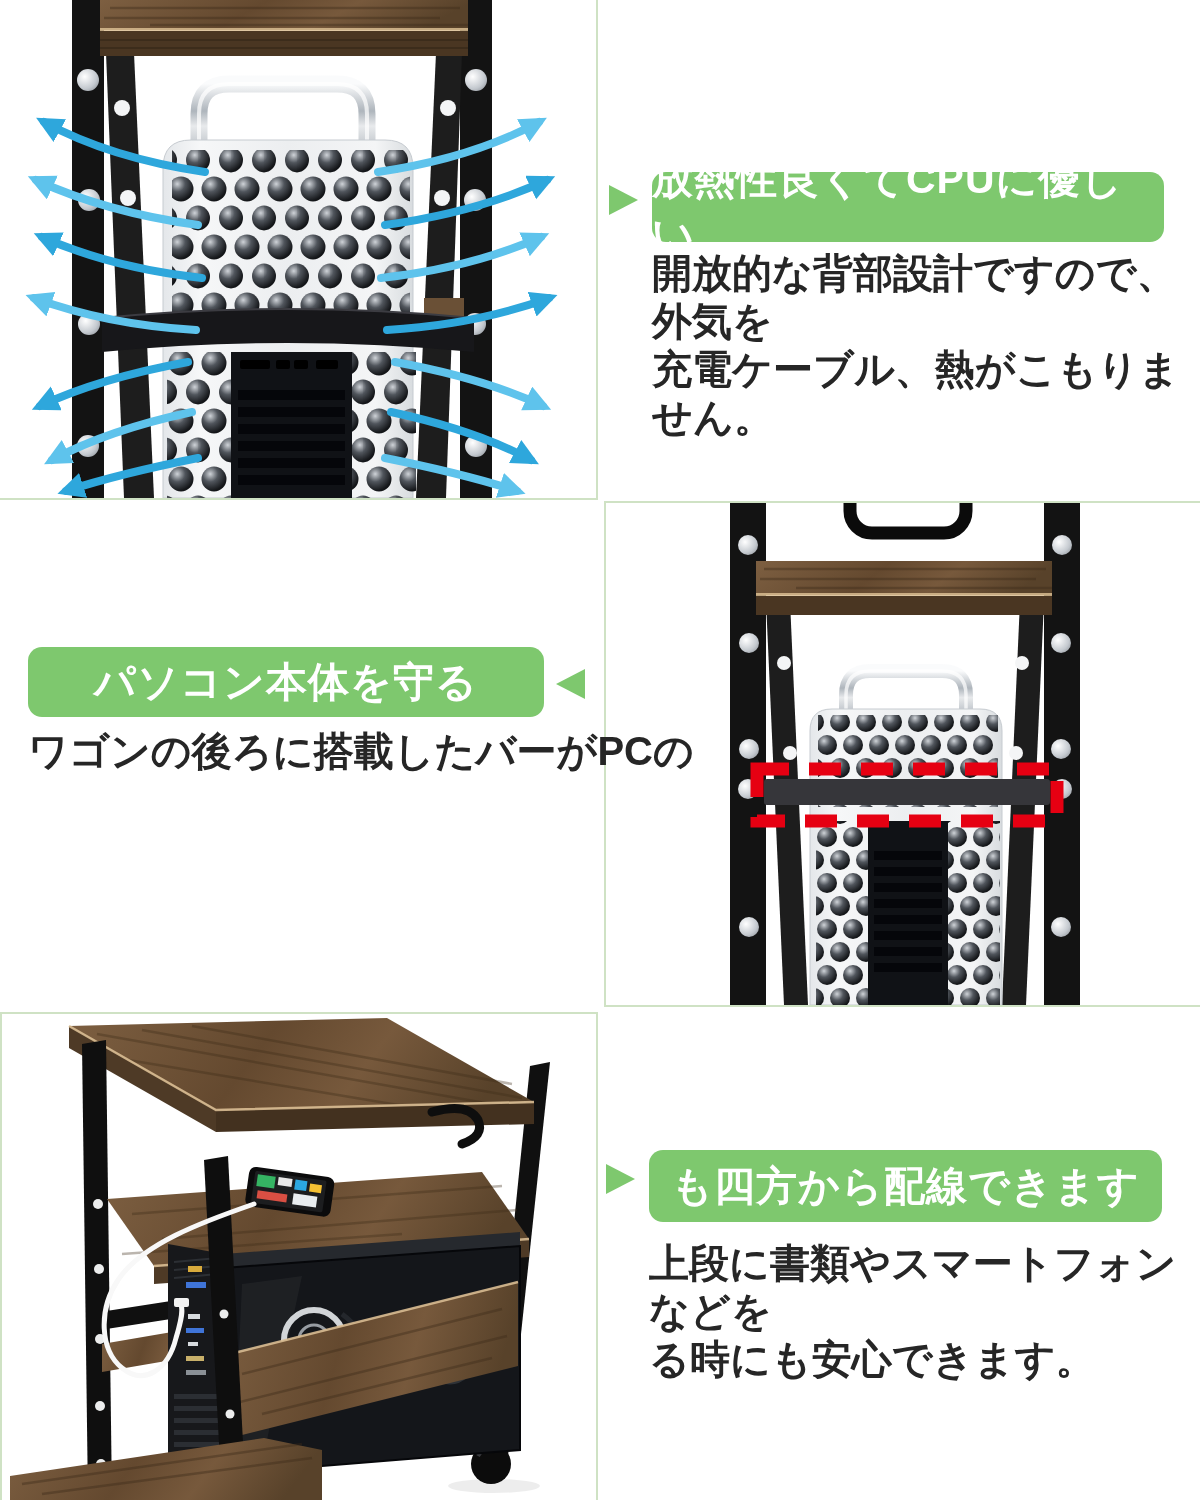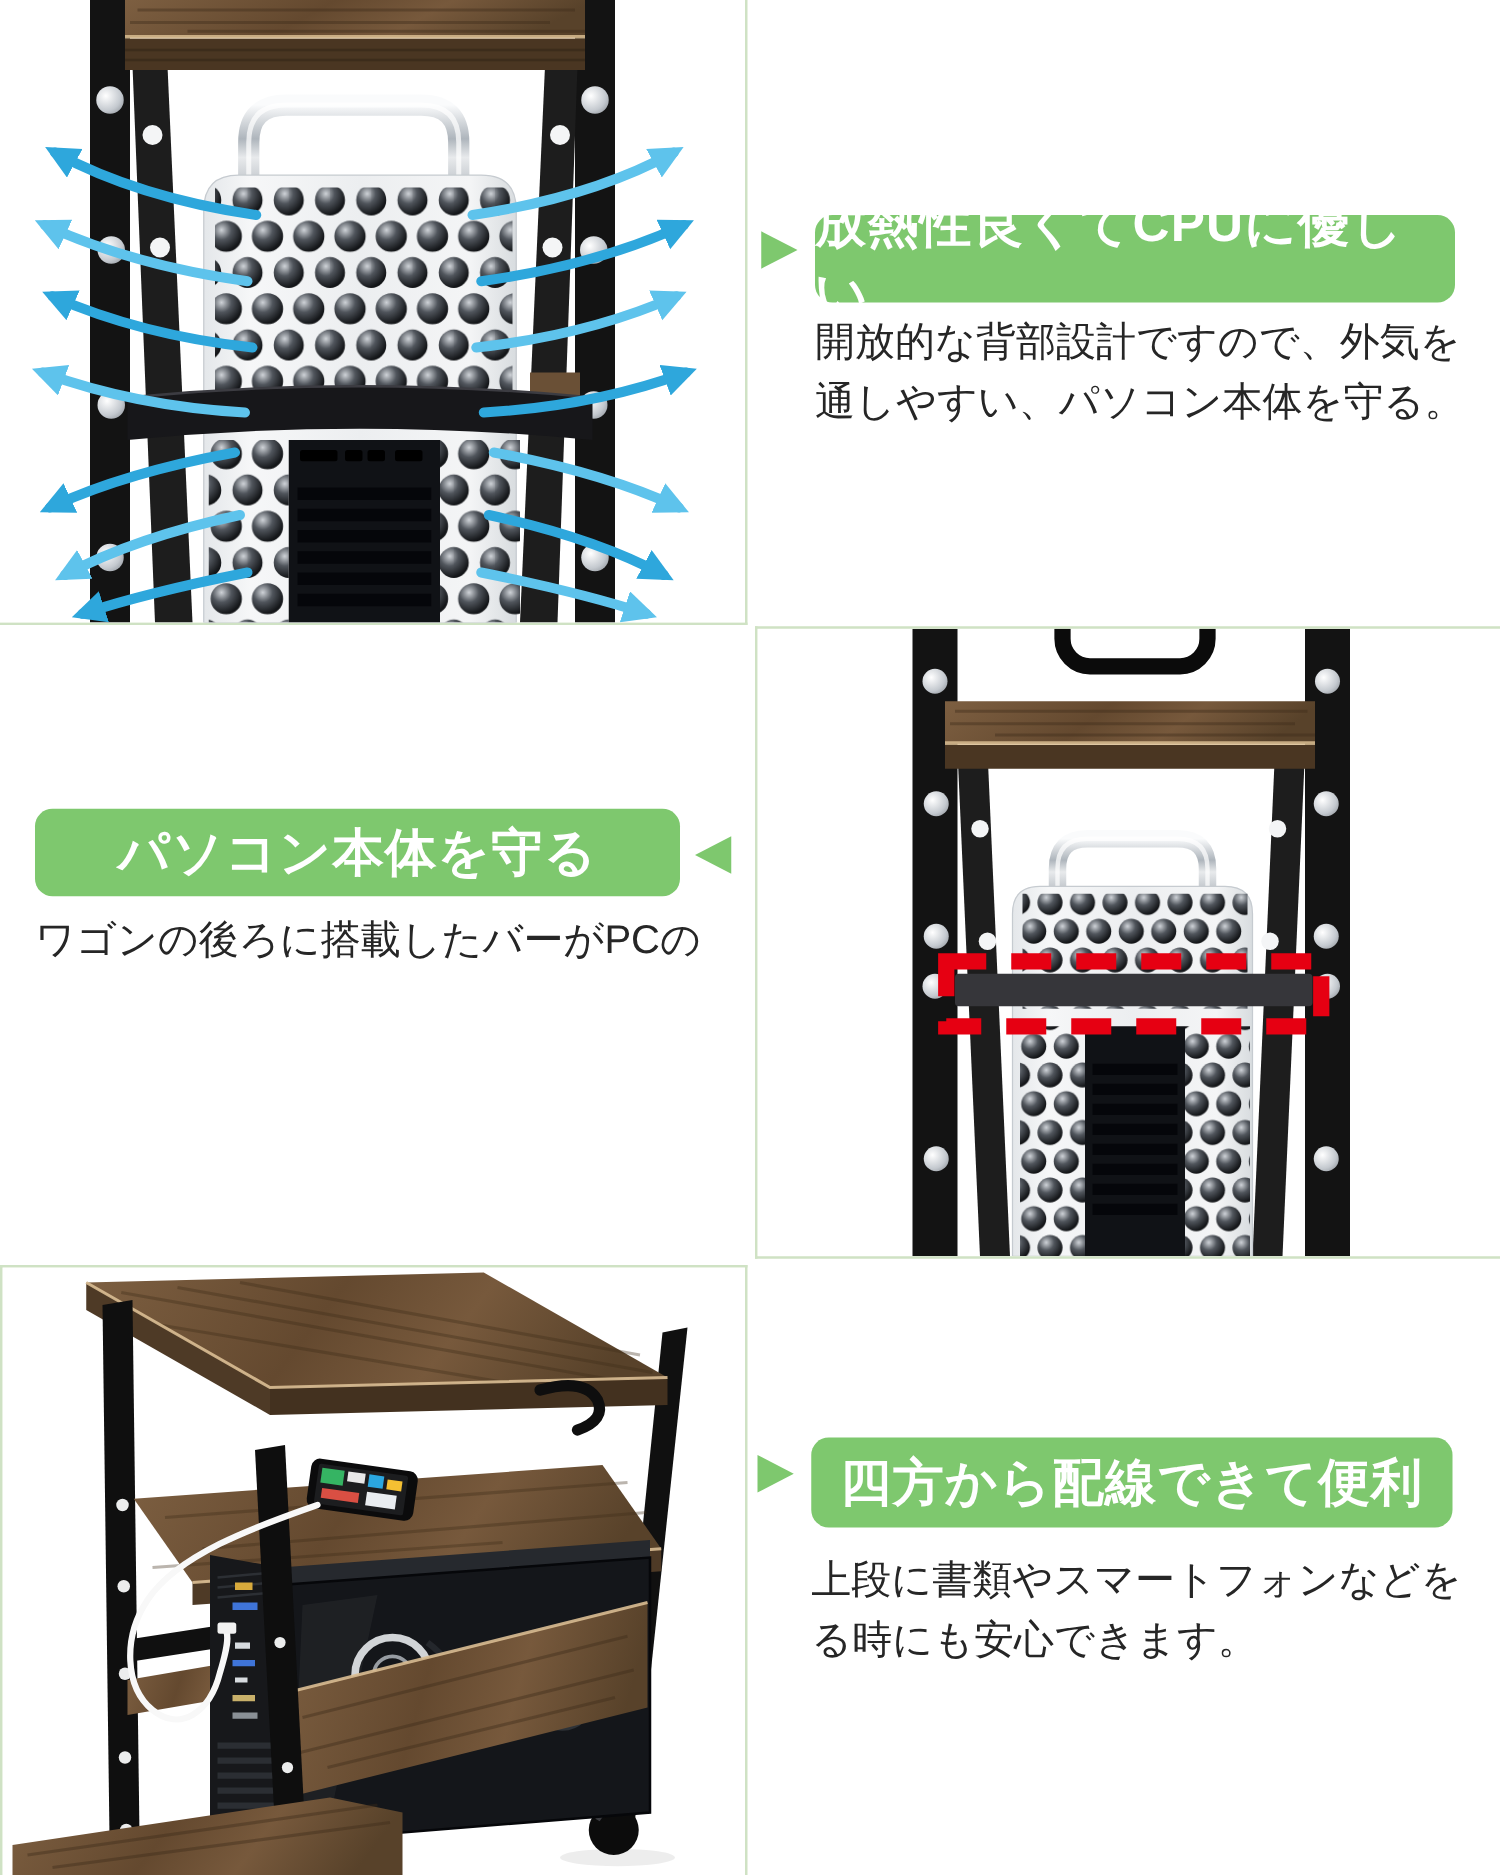--- a/index.html
+++ b/index.html
@@ -20,21 +20,21 @@
         font-size:41px;display:flex;align-items:center;justify-content:center;letter-spacing:1px;}
   #pill1{left:652px;top:172px;width:512px;height:70px;}
   #pill2{left:28px;top:647px;width:516px;height:70px;}
   #pill3{left:649px;top:1150px;width:513px;height:72px;}
   .tri{position:absolute;width:0;height:0;border-top:15px solid transparent;border-bottom:15px solid transparent;}
   .tri-right{border-left:29px solid var(--green);}
   .tri-left{border-right:29px solid var(--green);}
   #tri1{left:609px;top:185px;}
   #tri2{left:556px;top:669px;}
   #tri3{left:606px;top:1164px;}
-  .bodytext{position:absolute;font-size:32px;line-height:48px;color:var(--txt);}
+  .bodytext{position:absolute;font-size:40px;line-height:48px;color:var(--txt);font-weight:bold;}
   #body1{left:652px;top:249px;}
   #body2{left:28px;top:727px;}
   #body3{left:649px;top:1239px;}
 </style>
 </head>
 <body>
 
 <div class="stage">
 
   <div class="panel" id="panel1">
@@ -331,34 +331,34 @@
       <path d="M252,190 C200,208 140,230 116,266 C96,296 98,336 120,354 C142,372 166,356 174,324 C180,304 181,296 179,291" stroke="#f8f8f8" stroke-width="5" fill="none" stroke-linecap="round"></path>
       <rect x="172" y="284" width="15" height="9" rx="2" fill="#f2f2f2"></rect>
     </svg>
   </div>
 
   <div>
     <div class="tri tri-right" id="tri1"></div>
     <div class="pill" id="pill1">放熱性良くてCPUに優しい</div>
     <div class="bodytext" id="body1">
       <div>開放的な背部設計ですので、外気を</div>
-      <div>通しやすい、パソコン本体を守る。</div>
+      <div>充電ケーブル、熱がこもりません。</div>
     </div>
   </div>
 
   <div>
     <div class="pill" id="pill2">パソコン本体を守る</div>
     <div class="tri tri-left" id="tri2"></div>
     <div class="bodytext" id="body2">
       <div>ワゴンの後ろに搭載したバーがPCの</div>
     </div>
   </div>
 
   <div>
     <div class="tri tri-right" id="tri3"></div>
-    <div class="pill" id="pill3">四方から配線できて便利</div>
+    <div class="pill" id="pill3">も四方から配線できます</div>
     <div class="bodytext" id="body3">
       <div>上段に書類やスマートフォンなどを</div>
       <div>る時にも安心できます。</div>
     </div>
   </div>
 
 </div>
 
 </body></html>

